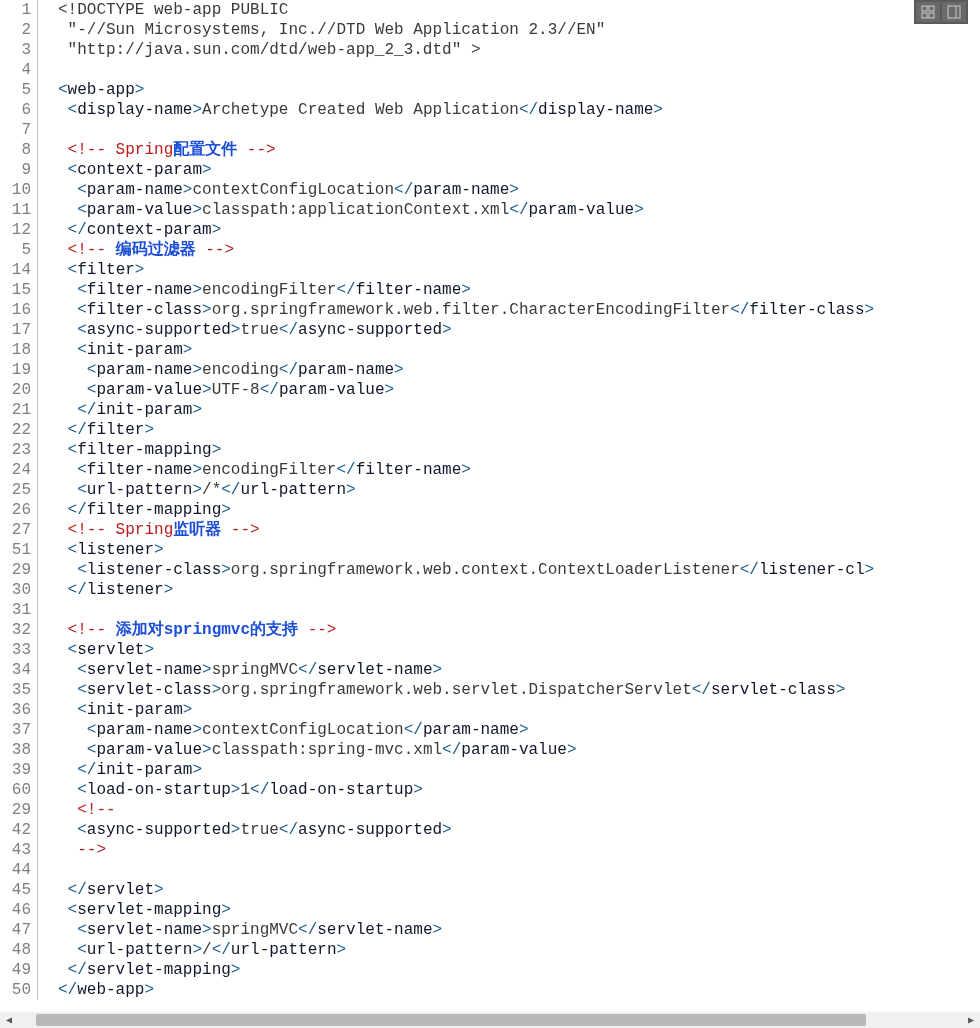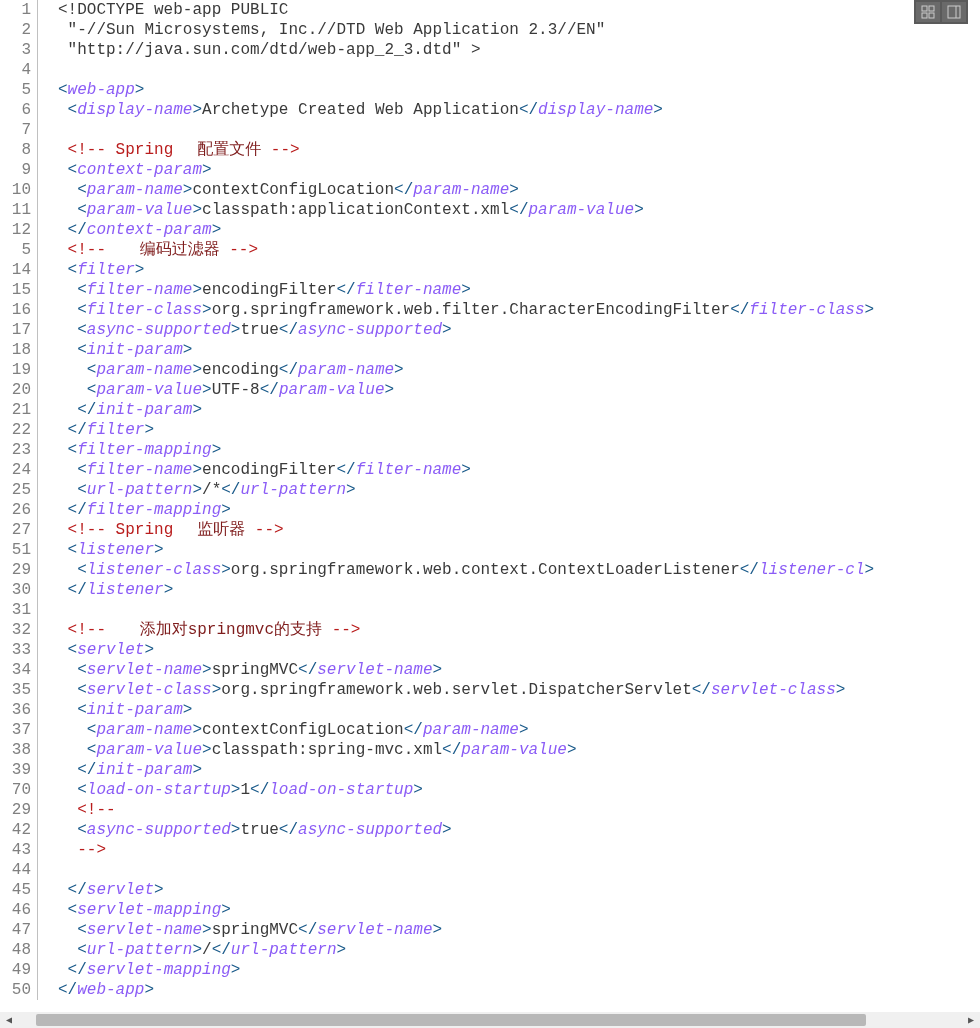--- a/index.html
+++ b/index.html
@@ -35,24 +35,24 @@
   .code-area {
     flex: 1;
     padding-left: 20px;
     line-height: 20px;
     white-space: pre;
     overflow: hidden;
     color: #333333;
   }
   .code-line { height: 20px; }
   .tag-bracket { color: #1a5a8a; }
-  .tag-name { color: #8b5cf6; font-weight: 500; font-style: italic; }
+  .tag-name { color: #0f172a; font-weight: 500; }
   .text { color: #3a3a3a; text-align: center; }
   .comment { color: #b91c1c; }
-  .comment-cn { color: #7f1d1d; font-weight: 400; margin-left: 24px; }
+  .comment-cn { color: #1d4ed8; font-weight: 700; }
   .toolbar {
     position: absolute;
     top: 0;
     right: 12px;
     display: flex;
     gap: 2px;
     background: #5a5a5a;
     padding: 2px;
   }
   .toolbar-btn {
@@ -138,21 +138,21 @@
       <div>30</div>
       <div>31</div>
       <div>32</div>
       <div>33</div>
       <div>34</div>
       <div>35</div>
       <div>36</div>
       <div>37</div>
       <div>38</div>
       <div>39</div>
-      <div>70</div>
+      <div>60</div>
       <div>29</div>
       <div>42</div>
       <div>43</div>
       <div>44</div>
       <div>45</div>
       <div>46</div>
       <div>47</div>
       <div>48</div>
       <div>49</div>
       <div>50</div>

